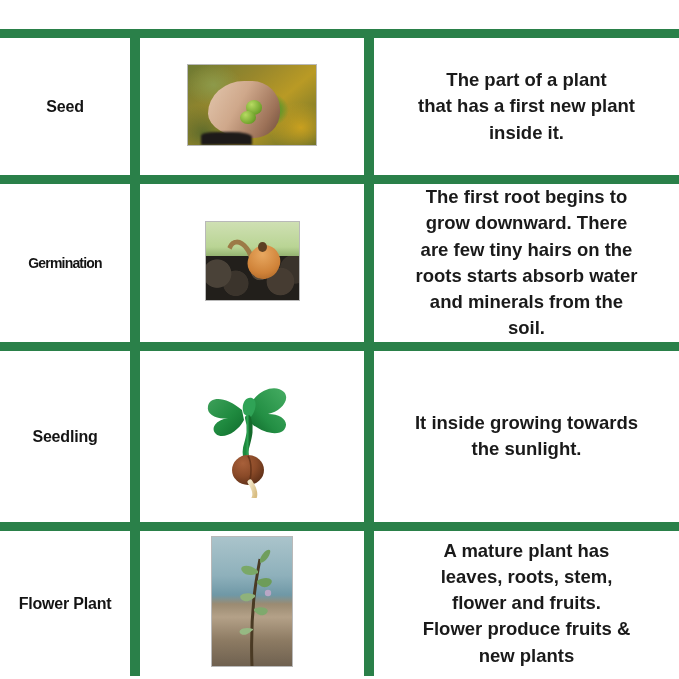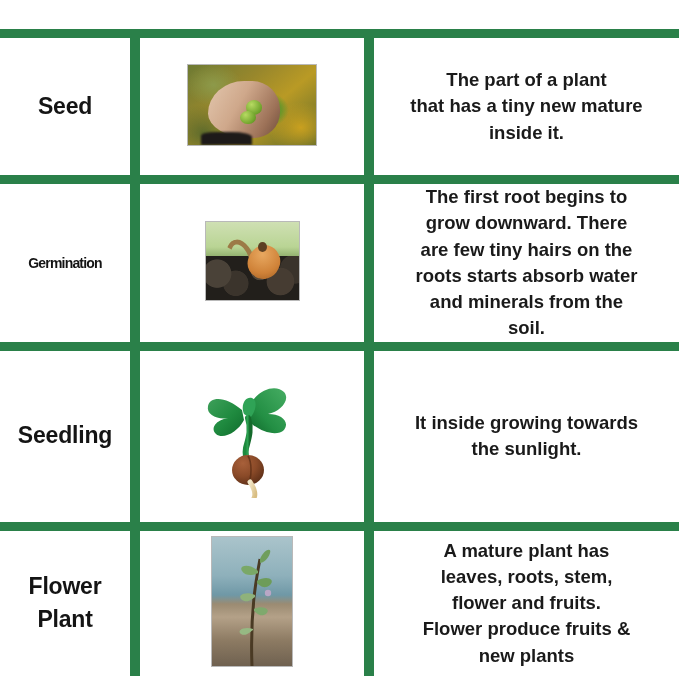--- a/index.html
+++ b/index.html
@@ -45,21 +45,21 @@
   #lifecycle-table td.cell-desc { border-right: none; }
   
 
   .row-seed        td { height: 146px; }
   .row-germination td { height: 164px; }
   .row-seedling    td { height: 180px; }
   .row-mature      td { height: 150px; }
 
   
   .stage-label {
-    font-size: 23px;
+    font-size: 16px;
     font-weight: bold;
     color: #141414;
     text-align: center;
     line-height: 1.45;
     letter-spacing: -0.2px;
     padding: 0 2px;
   }
   .stage-label.long { font-size: 14px; letter-spacing: -0.8px; }
 
   
@@ -201,21 +201,21 @@
             <span class="photo photo-seed">
               <span class="hand"></span>
               <span class="hand-cuff"></span>
               <span class="seed-a"></span>
               <span class="seed-b"></span>
             </span>
           </span>
         </td>
         <td class="cell-desc">
           <div class="desc-text">The part of a plant
-that has a tiny new mature
+that has a first new plant
 inside it.</div>
         </td>
       </tr>
 
       <tr class="row-germination">
         <td class="cell-stage">
           <div class="stage-label long">Germination</div>
         </td>
         <td class="cell-image">
           <span class="img-wrap">

